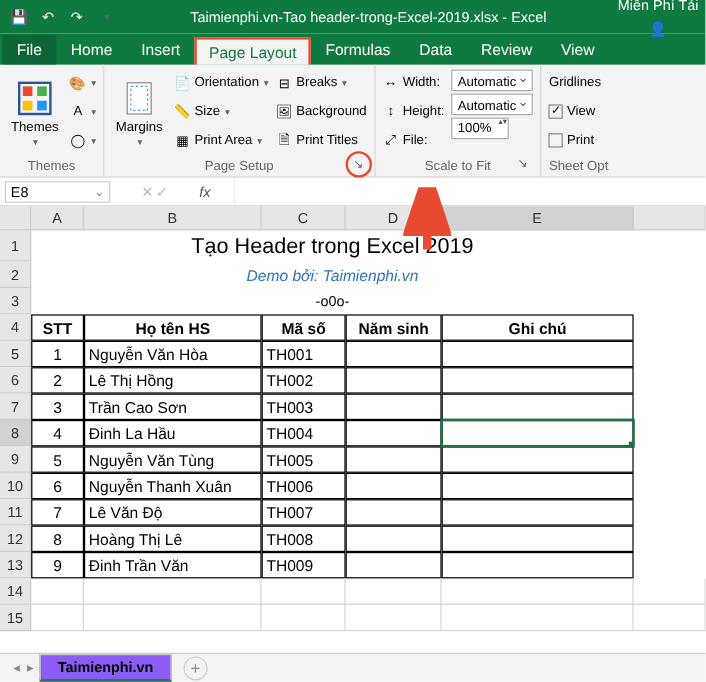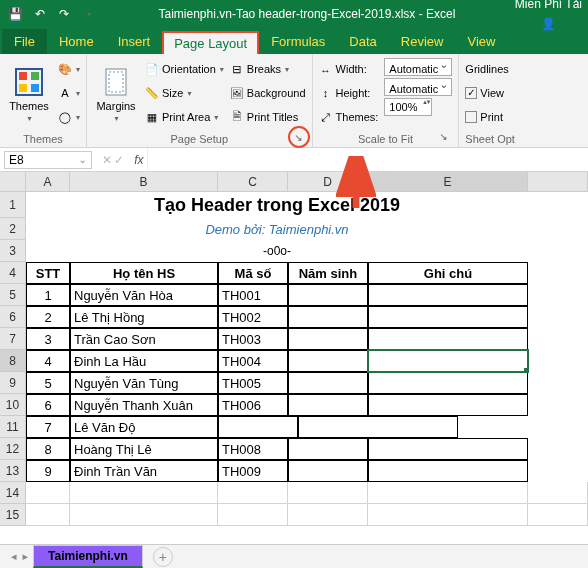--- a/index.html
+++ b/index.html
@@ -7,21 +7,21 @@
 
 
 .titlebar { background: #0f7a3f; height: 28px; display: flex; align-items: center; color: #fff; padding: 0 6px; }
 .titlebar .qat { display: flex; gap: 4px; align-items: center; }
 .qat-icon { width: 20px; height: 20px; display: flex; align-items: center; justify-content: center; font-size: 12px; }
 .titlebar .title { flex: 1; text-align: center; font-size: 12px; white-space: nowrap; overflow: hidden; }
 .titlebar .right { font-size: 12px; display: flex; align-items: center; gap: 6px; flex-direction: column; }
 
 
 .tabs { background: #0f7a3f; height: 26px; display: flex; align-items: flex-end; padding-left: 2px; }
-.tab { padding: 5px 12px; color: #fde047; font-size: 13px; cursor: pointer; }
+.tab { padding: 5px 12px; color: #ffffff; font-size: 13px; cursor: pointer; }
 .tab.file { background: #0c6534; }
 .tab.active { background: #f3f3f3; color: #0f7a3f; border: 2px solid #e84a2f; border-bottom: none; padding: 3px 10px; }
 
 
 .ribbon { background: #f3f3f3; height: 94px; display: flex; border-bottom: 1px solid #d4d4d4; position: relative; }
 .group { border-right: 1px solid #d9d9d9; padding: 4px 6px 2px 6px; display: flex; flex-direction: column; position: relative; }
 .group-content { flex: 1; display: flex; gap: 6px; }
 .group-label { text-align: center; font-size: 11px; color: #666; padding-top: 2px; position: relative; }
 .big-btn { display: flex; flex-direction: column; align-items: center; justify-content: center; width: 46px; font-size: 11px; gap: 2px; }
 .big-icon { width: 32px; height: 32px; }
@@ -34,38 +34,38 @@
 .scale-spin { border: 1px solid #ababab; background: #fff; width: 48px; height: 18px; font-size: 11px; padding: 0 12px 0 4px; display: flex; align-items: center; position: relative; }
 .scale-spin::after { content: "▴▾"; position: absolute; right: 1px; top: -1px; font-size: 7px; line-height: 8px; color: #555; display: flex; flex-direction: column; }
 .launcher { position: absolute; right: 2px; bottom: 2px; width: 14px; height: 14px; font-size: 10px; color: #666; display: flex; align-items: center; justify-content: center; }
 .launcher.highlight { border: 2px solid #e84a2f; border-radius: 50%; width: 22px; height: 22px; right: -4px; bottom: -3px; }
 .chk { width: 12px; height: 12px; border: 1px solid #888; display: inline-flex; align-items: center; justify-content: center; font-size: 10px; line-height: 1; }
 
 
 .arrow { position: absolute; left: 336px; top: 156px; z-index: 50; pointer-events: none; }
 
 
-.fbar { height: 24px; display: flex; align-items: center; border-bottom: 1px solid #d4d4d4; background: #fff; }
+.fbar { height: 24px; display: flex; align-items: center; border-bottom: 1px solid #d4d4d4; background: #fff; gap: 16px; }
 .namebox { width: 88px; border: 1px solid #ccc; margin: 2px 4px; height: 18px; font-size: 12px; padding: 0 4px; display: flex; align-items: center; justify-content: space-between; }
 .namebox::after { content: "⌄"; font-size: 10px; color: #888; }
 .fbar-btns { display: flex; gap: 2px; padding: 0 6px; color: #bbb; font-size: 12px; }
 .fbar-fx { font-style: italic; font-size: 12px; color: #555; padding: 0 4px; }
 
 
 .grid-wrap { position: relative; }
 .corner { position: absolute; left: 0; top: 0; width: 26px; height: 20px; background: #e6e6e6; border-right: 1px solid #ccc; border-bottom: 1px solid #ccc; }
 .colheads { display: flex; margin-left: 26px; height: 20px; background: #e6e6e6; }
 .ch { border-right: 1px solid #ccc; border-bottom: 1px solid #ccc; display: flex; align-items: center; justify-content: center; font-size: 12px; color: #333; }
 .rows { }
 .row { display: flex; height: 22px; }
 .rh { width: 26px; background: #e6e6e6; border-right: 1px solid #ccc; border-bottom: 1px solid #ccc; display: flex; align-items: center; justify-content: center; font-size: 12px; color: #333; }
 .cell { border-right: 1px solid #d4d4d4; border-bottom: 1px solid #d4d4d4; display: flex; align-items: center; padding: 0 3px; font-size: 13px; overflow: hidden; white-space: nowrap; }
 .row-title .cell { border: none; }
 .row-title { height: 26px; }
-.title-text { font-weight: bold; font-size: 18px; font-family: Arial; justify-content: center; }
+.title-text { font-weight: normal; font-size: 18px; font-family: Arial; justify-content: center; }
 .demo-text { color: #2e74b5; font-style: italic; justify-content: center; font-size: 13px; }
 .ooo-text { justify-content: center; font-size: 12px; }
 .hdr { font-weight: bold; justify-content: center; border: 1px solid #000 !important; }
 .b { border: 1px solid #000 !important; }
 .ctr { justify-content: center; }
 .sel-cell { outline: 2px solid #217346; outline-offset: -1px; position: relative; }
 .sel-cell::after { content: ""; position: absolute; right: -3px; bottom: -3px; width: 6px; height: 6px; background: #217346; }
 .rh.sel, .ch.sel { background: #d2d2d2; }
 
 
@@ -193,21 +193,21 @@
         <div class="col-item">
             <span class="mini-icon">↔</span>
             <span>Width:</span>
           </div>
         <div class="col-item">
             <span class="mini-icon">↕</span>
             <span>Height:</span>
           </div>
         <div class="col-item">
             <span class="mini-icon">⤢</span>
-            <span>Themes:</span>
+            <span>File:</span>
           </div>
       </div>
       <div class="col">
         <div class="scale-combo">
             <span>Automatic</span>
           </div>
         <div class="scale-combo">
             <span>Automatic</span>
           </div>
         <div class="scale-spin">
@@ -336,20 +336,21 @@
         <div class="cell b ctr cA">6</div>
         <div class="cell b cB">Nguyễn Thanh Xuân</div>
         <div class="cell b cC">TH006</div>
         <div class="cell b cD"></div>
         <div class="cell b cE"></div>
       </div>
       <div class="row ">
         <div class="rh">11</div>
         <div class="cell b ctr cA">7</div>
         <div class="cell b cB">Lê Văn Độ</div>
+        <div class="cell b cC">TH007</div>
         <div class="cell b cD"></div>
         <div class="cell b cE"></div>
       </div>
       <div class="row ">
         <div class="rh">12</div>
         <div class="cell b ctr cA">8</div>
         <div class="cell b cB">Hoàng Thị Lê</div>
         <div class="cell b cC">TH008</div>
         <div class="cell b cD"></div>
         <div class="cell b cE"></div>

